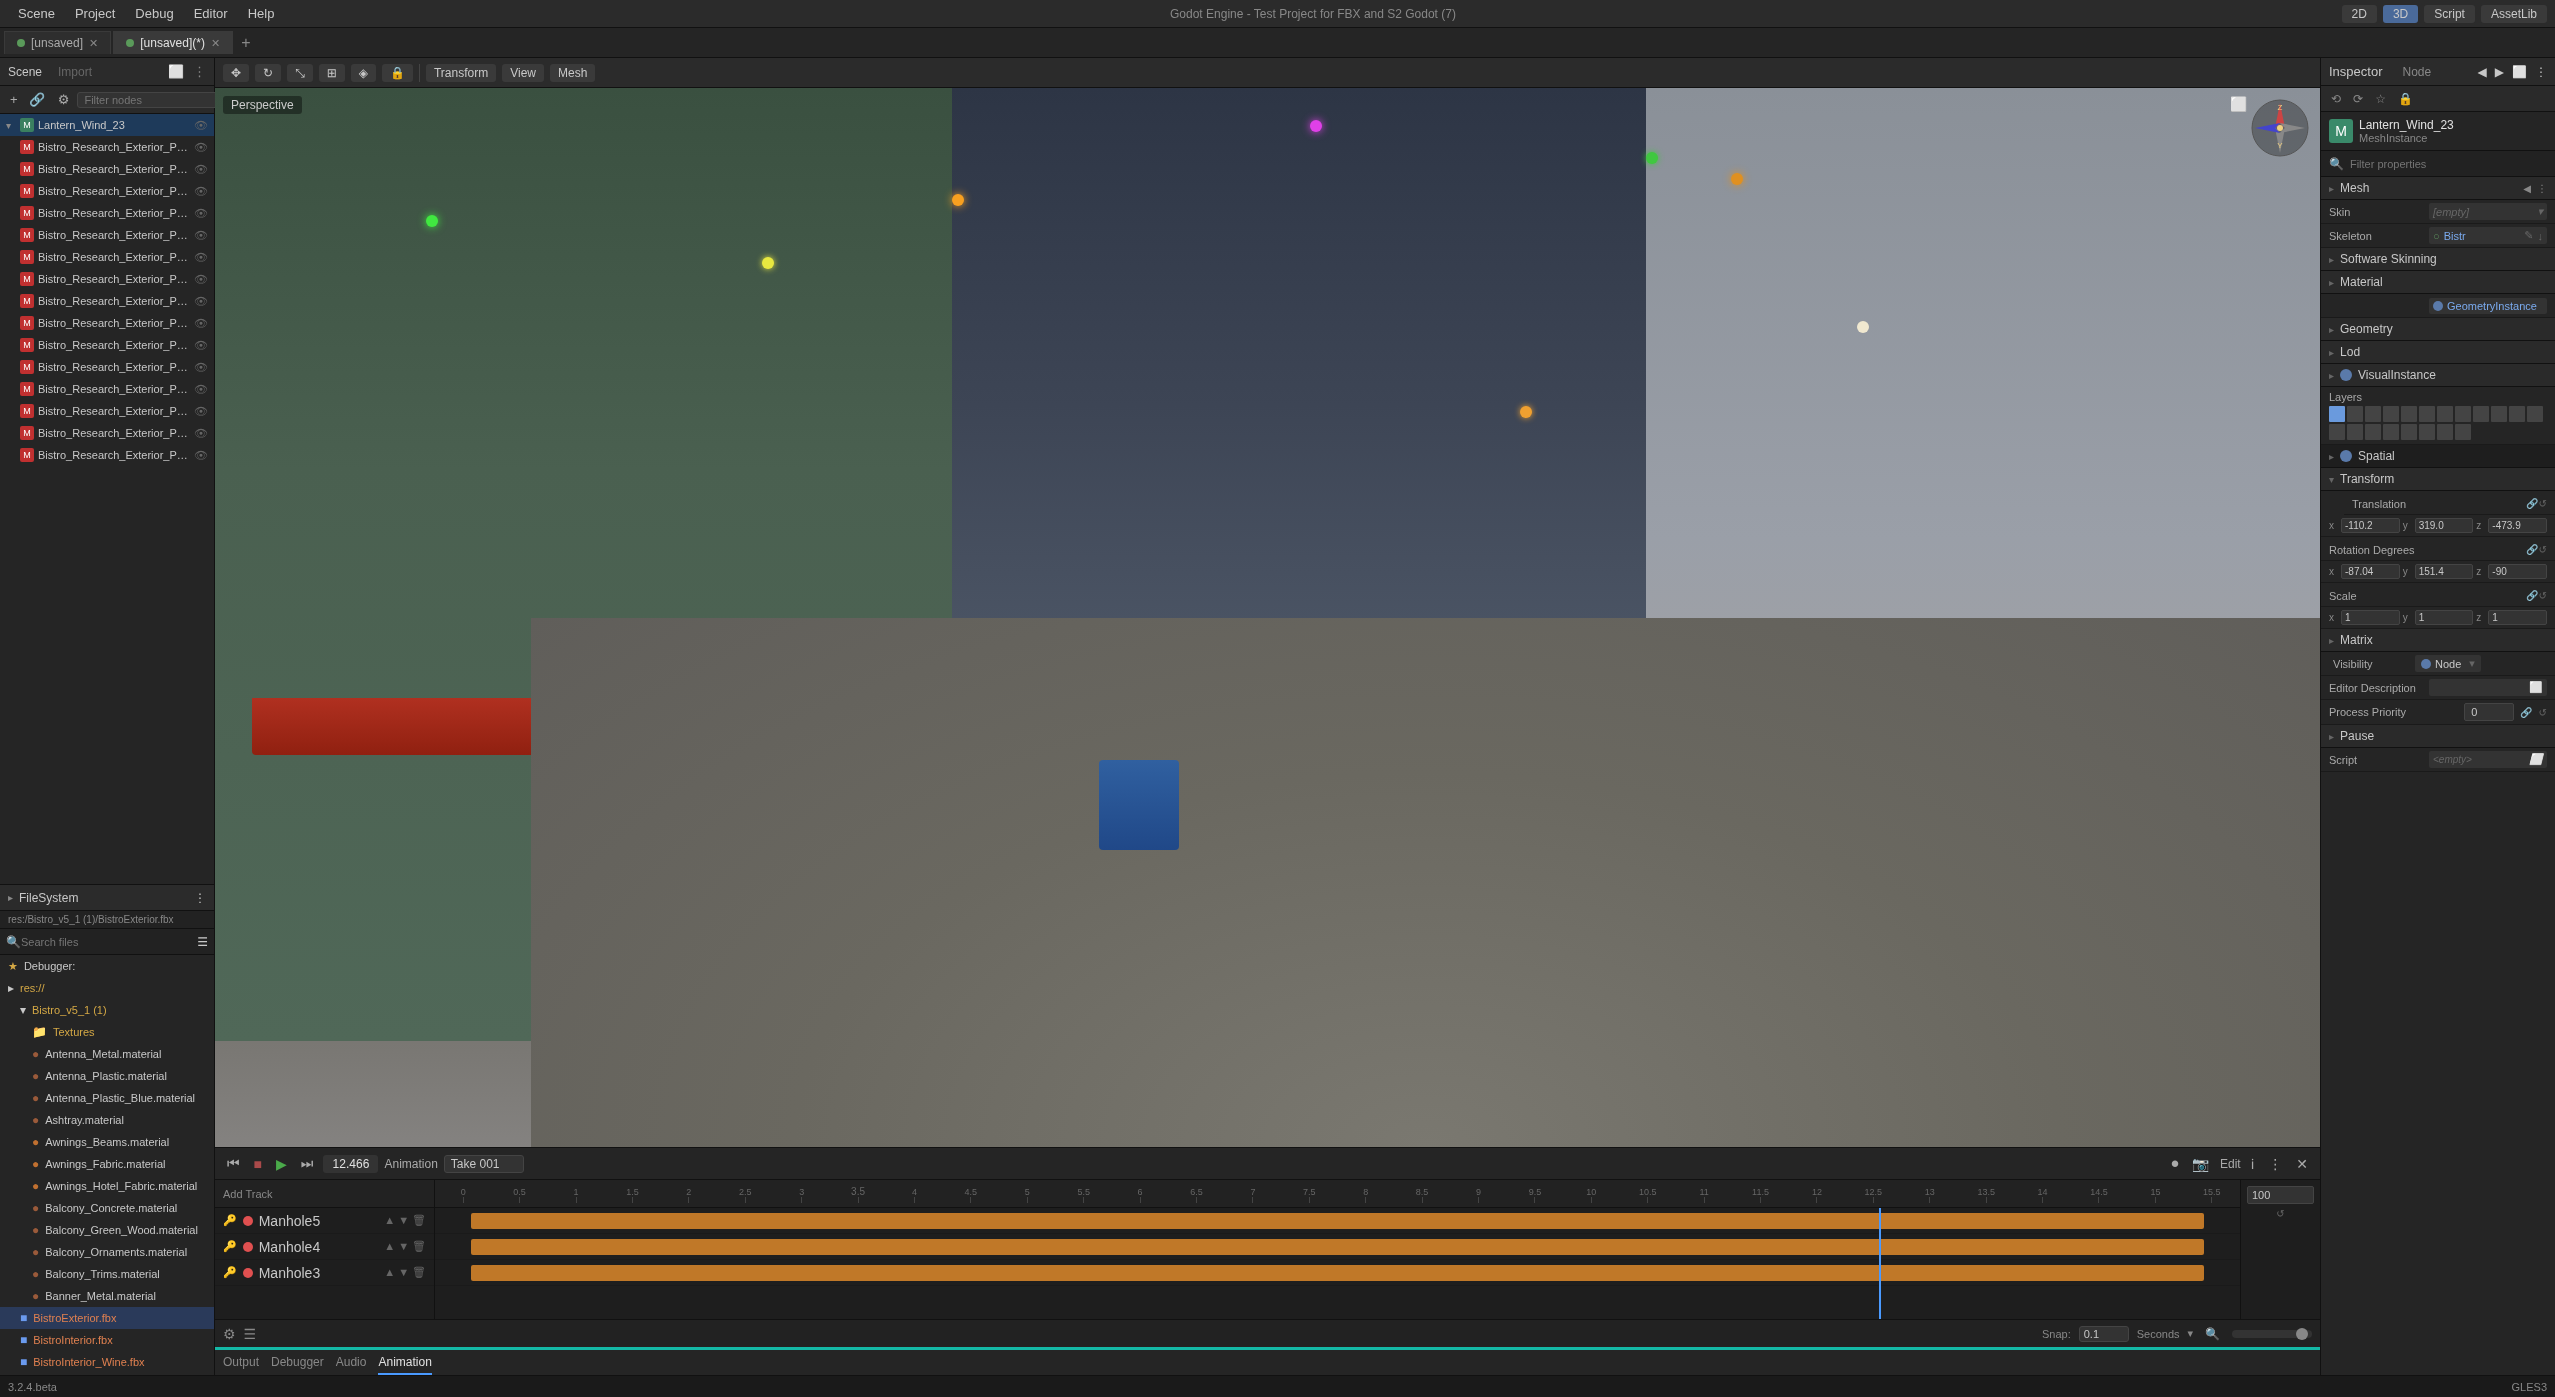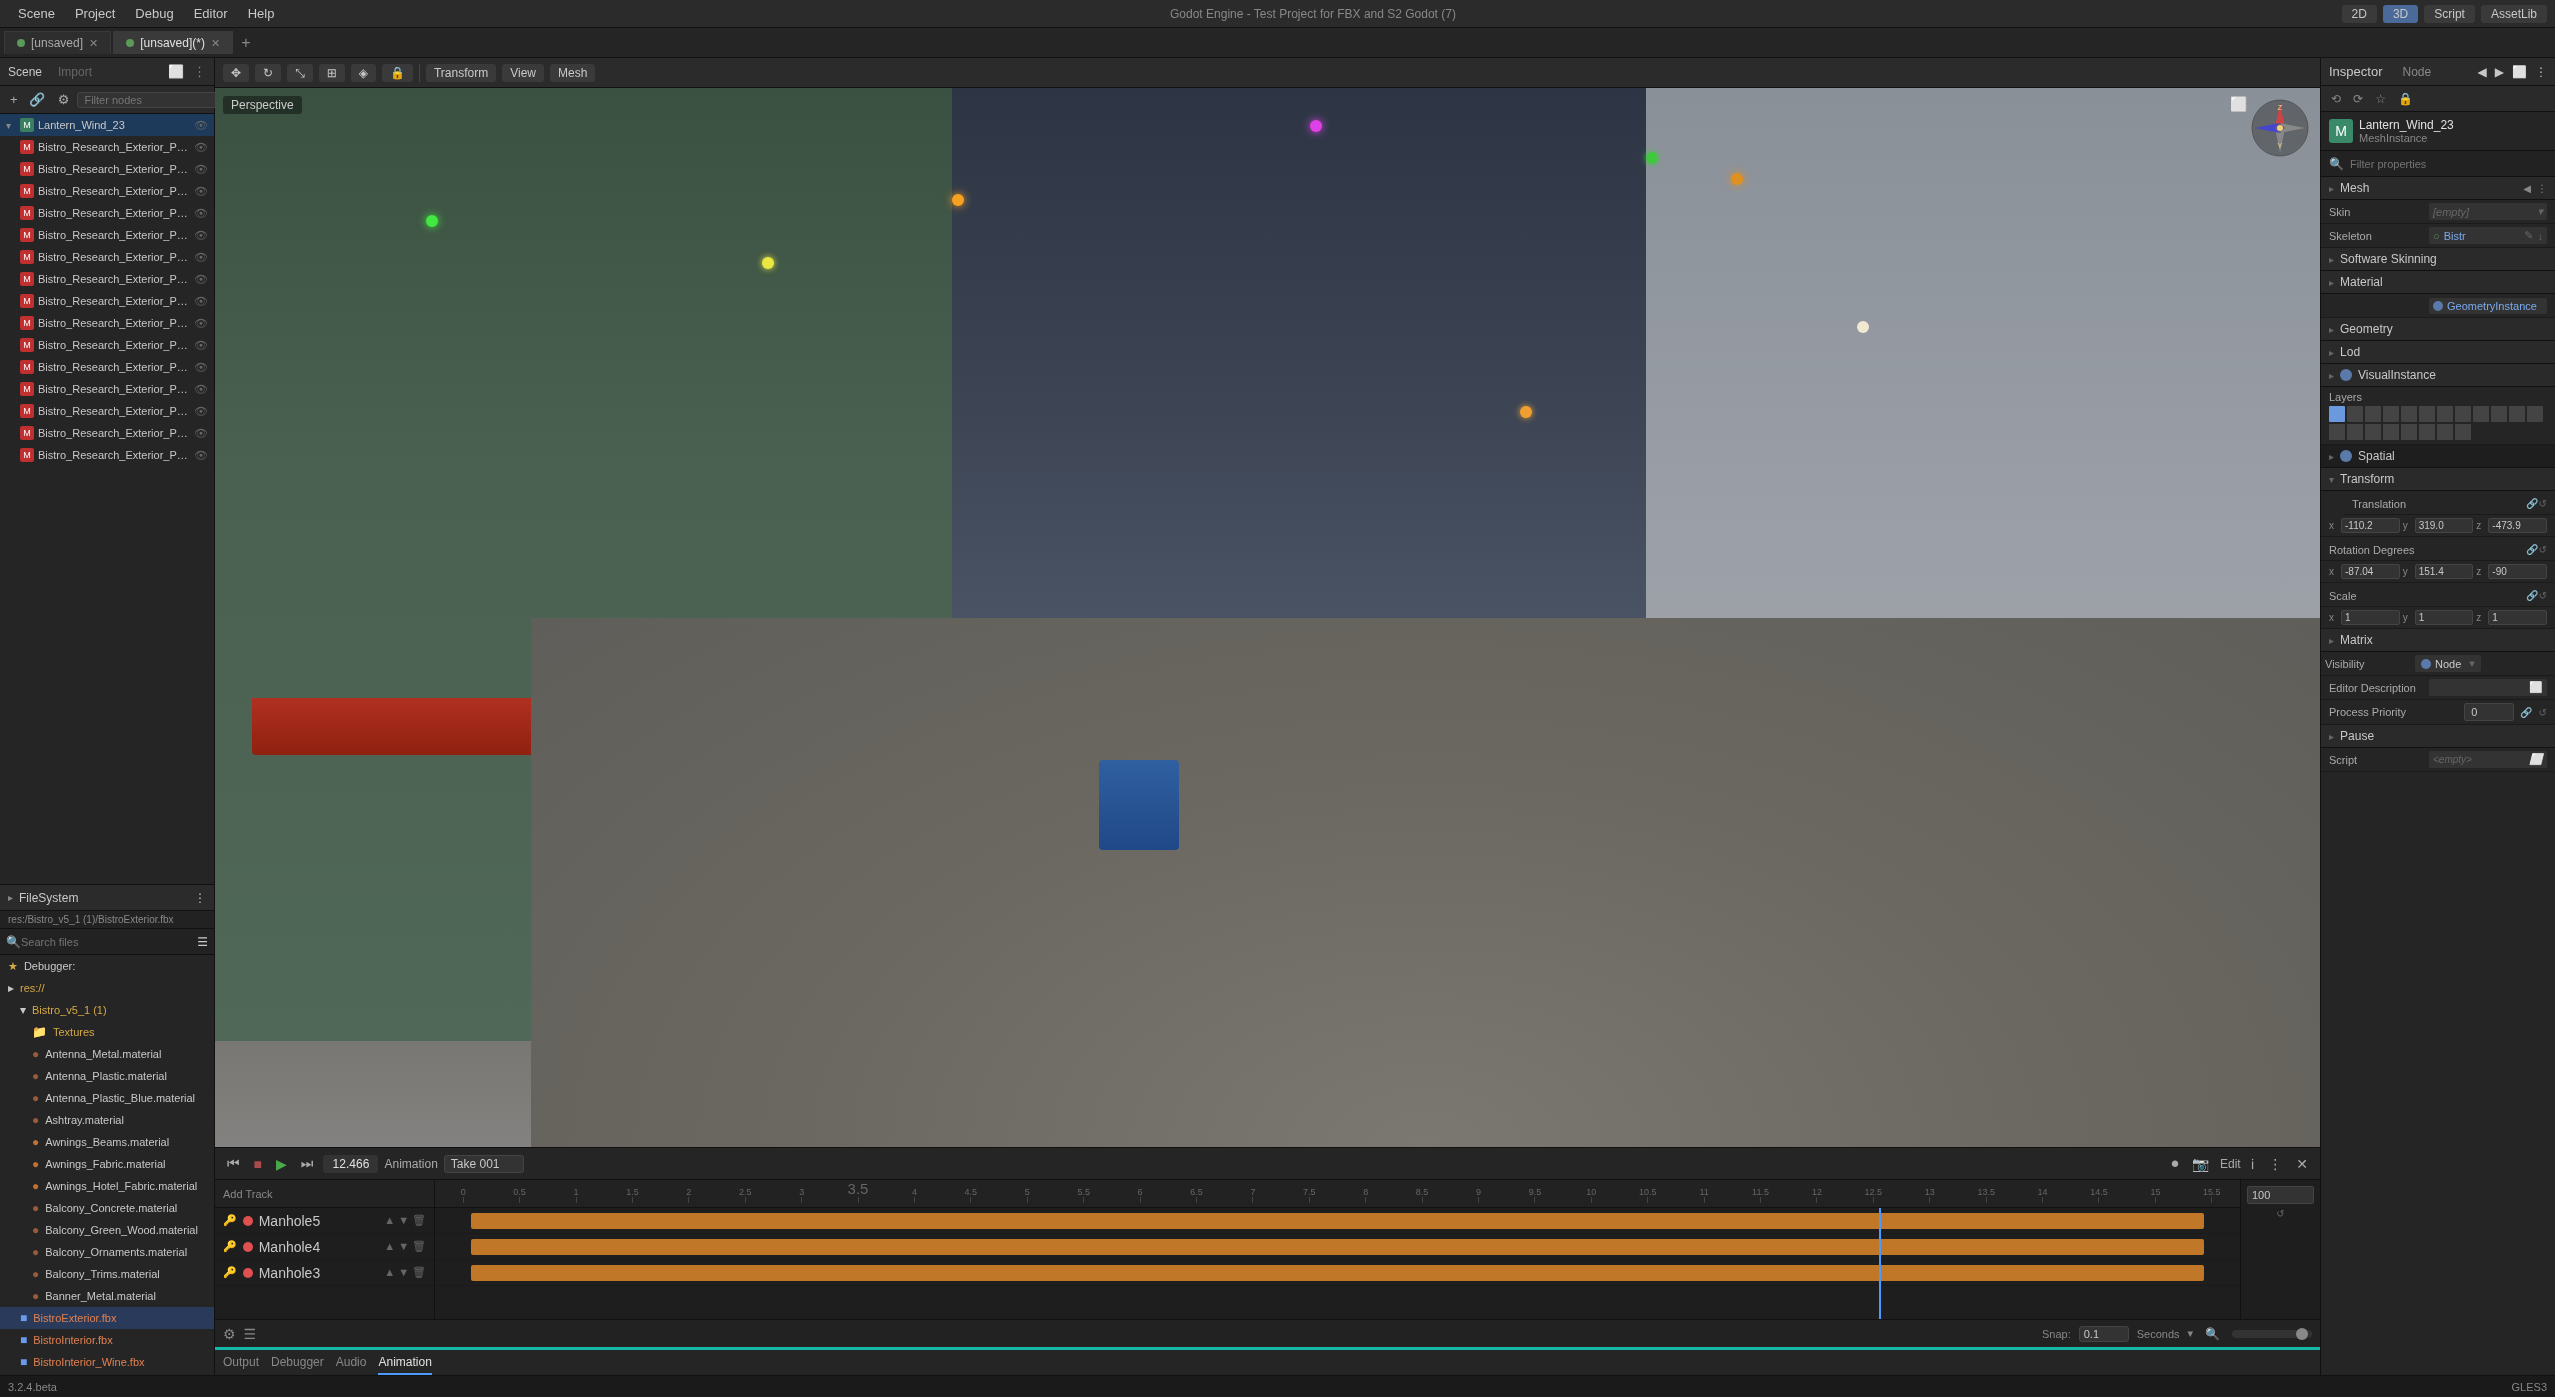--- a/index.html
+++ b/index.html
@@ -697,23 +697,23 @@
       height: 16px;
       background: #444;
       border-radius: 1px;
       cursor: pointer;
     }
     .layer-cell.active { background: #6a9add; }
 
     .visibility-row {
       display: flex;
       align-items: center;
-      padding: 3px 4px;
+      padding: 3px 12px;
       border-bottom: 1px solid #1a1a1a;
-      gap: 10px;
+      gap: 2px;
     }
     .visibility-row .prop-label {
       font-size: 11px;
       color: #aaa;
       width: 80px;
     }
     .visibility-row .dropdown {
       background: #333;
       padding: 2px 6px;
       border-radius: 2px;
@@ -1161,21 +1161,21 @@
                 </div>
                 <div style="display: flex; flex-direction: column; align-items: center; font-size: 9px; color: rgb(102, 102, 102); flex: 1 1 0%;">
                   <span style="font-size:9px;">2.5</span>
                   <div style="width:1px;height:6px;background:#444;"></div>
                 </div>
                 <div style="display: flex; flex-direction: column; align-items: center; font-size: 9px; color: rgb(102, 102, 102); flex: 1 1 0%;">
                   <span style="font-size:9px;">3</span>
                   <div style="width:1px;height:6px;background:#444;"></div>
                 </div>
                 <div style="display: flex; flex-direction: column; align-items: center; font-size: 9px; color: rgb(102, 102, 102); flex: 1 1 0%;">
-                  <span style="font-size:15px;">3.5</span>
+                  <span style="font-size:10px;">3.5</span>
                   <div style="width:1px;height:6px;background:#444;"></div>
                 </div>
                 <div style="display: flex; flex-direction: column; align-items: center; font-size: 9px; color: rgb(102, 102, 102); flex: 1 1 0%;">
                   <span style="font-size:9px;">4</span>
                   <div style="width:1px;height:6px;background:#444;"></div>
                 </div>
                 <div style="display: flex; flex-direction: column; align-items: center; font-size: 9px; color: rgb(102, 102, 102); flex: 1 1 0%;">
                   <span style="font-size:9px;">4.5</span>
                   <div style="width:1px;height:6px;background:#444;"></div>
                 </div>

